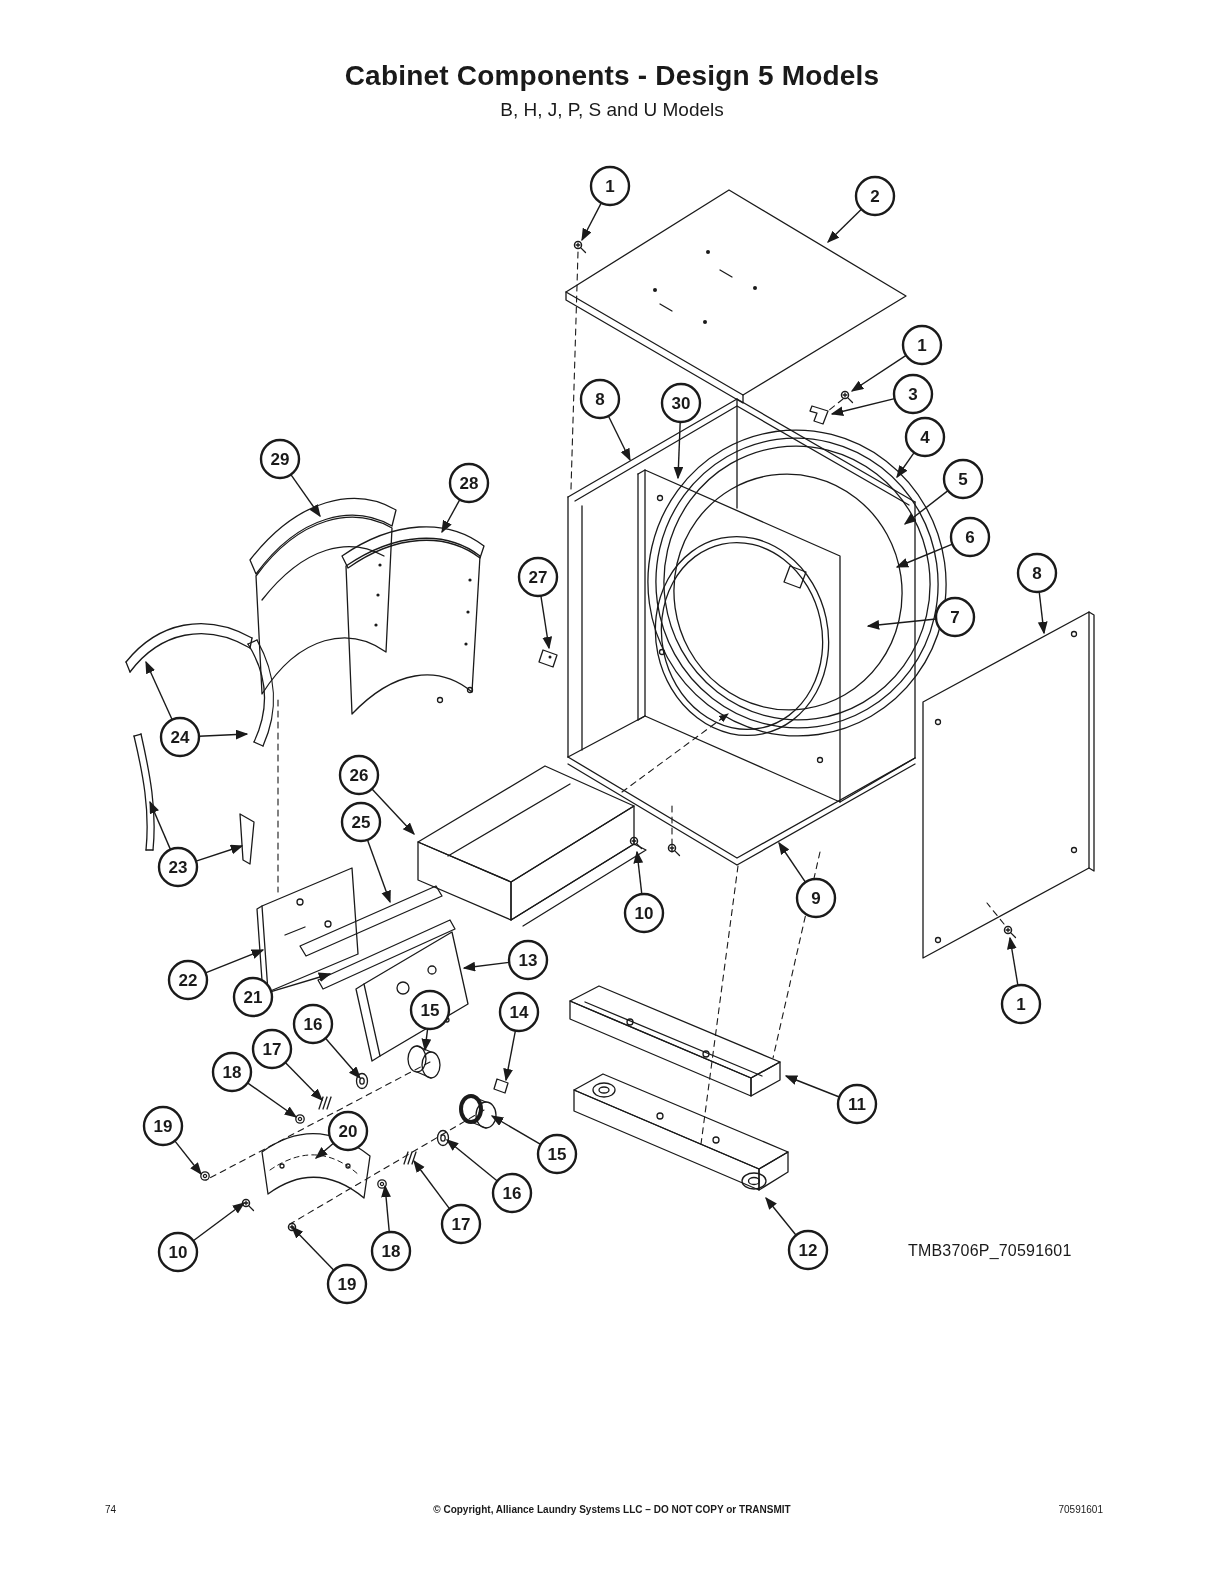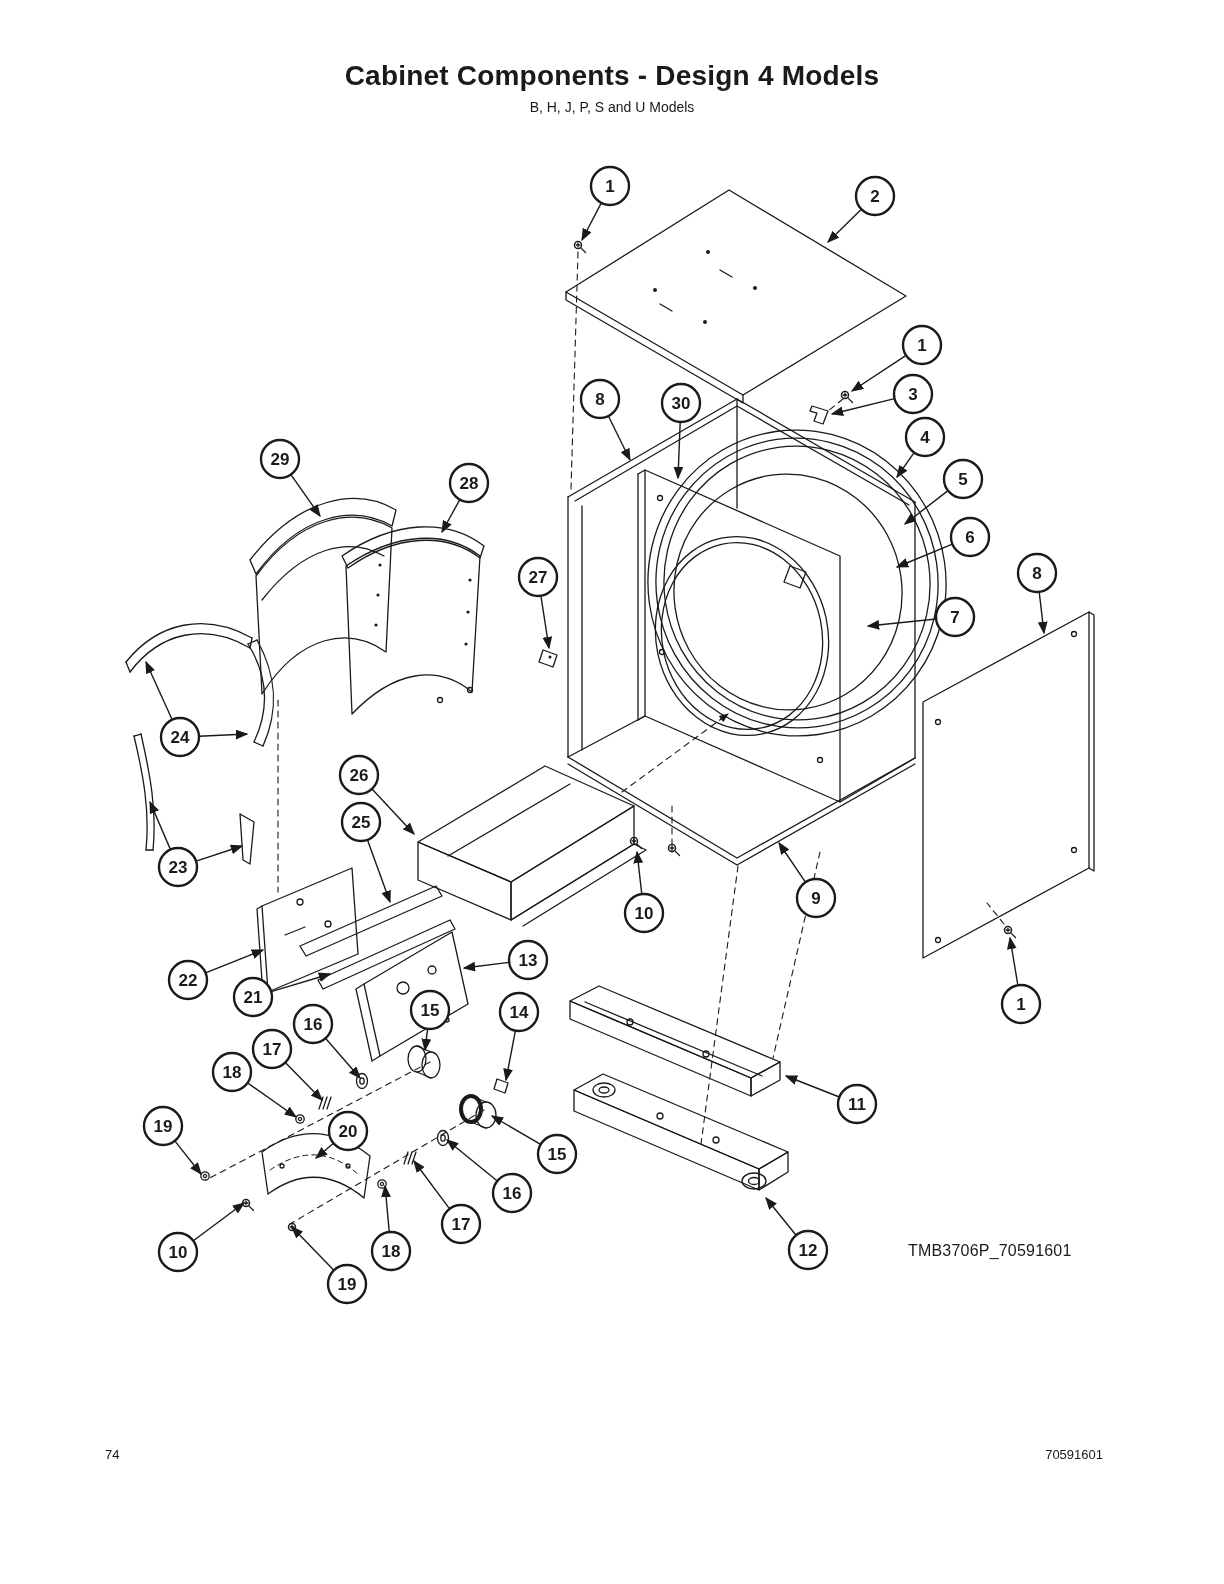--- a/index.html
+++ b/index.html
@@ -2,33 +2,33 @@
 <html><head>
 <meta charset="utf-8">
 <style>
   html,body{margin:0;padding:0;}
   body{
     width:1224px;height:1584px;position:relative;background:#ffffff;
     font-family:"Liberation Sans", sans-serif;color:#1a1a1a;overflow:hidden;
   }
   .titleblock{position:absolute;top:60px;left:0;width:100%;text-align:center;}
   .titleblock h1{margin:0;font-size:28px;font-weight:bold;letter-spacing:.2px;}
-  .titleblock .subtitle{margin-top:7px;font-size:14px;}
+  .titleblock .subtitle{margin-top:7px;font-size:19px;}
   #diagram{position:absolute;left:0;top:0;width:1224px;height:1584px;}
   .figure-code{position:absolute;left:908px;top:1242px;font-size:16px;letter-spacing:.2px;}
-  .footer{position:absolute;left:0;top:1447px;width:100%;height:24px;font-size:13px;}
+  .footer{position:absolute;left:0;top:1504px;width:100%;height:24px;font-size:10px;}
   .footer .pageno{position:absolute;left:105px;top:0;}
   .footer .copy{position:absolute;left:0;top:0;width:100%;text-align:center;font-weight:bold;}
   .footer .docno{position:absolute;right:121px;top:0;text-align:center;}
 </style>
 </head>
 <body>
 
 <header class="titleblock">
-  <h1>Cabinet Components - Design 4 Models</h1>
+  <h1>Cabinet Components - Design 5 Models</h1>
   <div class="subtitle">B, H, J, P, S and U Models</div>
 </header>
 
 <svg id="diagram" viewBox="0 0 1224 1584" xmlns="http://www.w3.org/2000/svg" style="color: rgb(26, 26, 26);">
   <defs>
     <marker id="arrowhead" markerWidth="9" markerHeight="8" refX="8" refY="3.5" orient="auto">
       <path d="M0,0 L9,3.5 L0,7 Z" fill="#1a1a1a"></path>
     </marker>
     <g id="sym-screw">
       <circle r="3.6"></circle>
@@ -444,14 +444,15 @@
         <circle cx="808" cy="1250" r="19" fill="#ffffff" stroke="currentColor" stroke-width="2.4"></circle>
         <text x="808" y="1256" text-anchor="middle" font-size="17" font-weight="bold" fill="currentColor" font-family="&quot;Liberation Sans&quot;, sans-serif">12</text>
       </g>
     </g>
 </svg>
 
 <div class="figure-code">TMB3706P_70591601</div>
 
 <div class="footer">
   <span class="pageno">74</span>
+  <span class="copy">© Copyright, Alliance Laundry Systems LLC – DO NOT COPY or TRANSMIT</span>
   <span class="docno">70591601</span>
 </div>
 
 </body></html>

